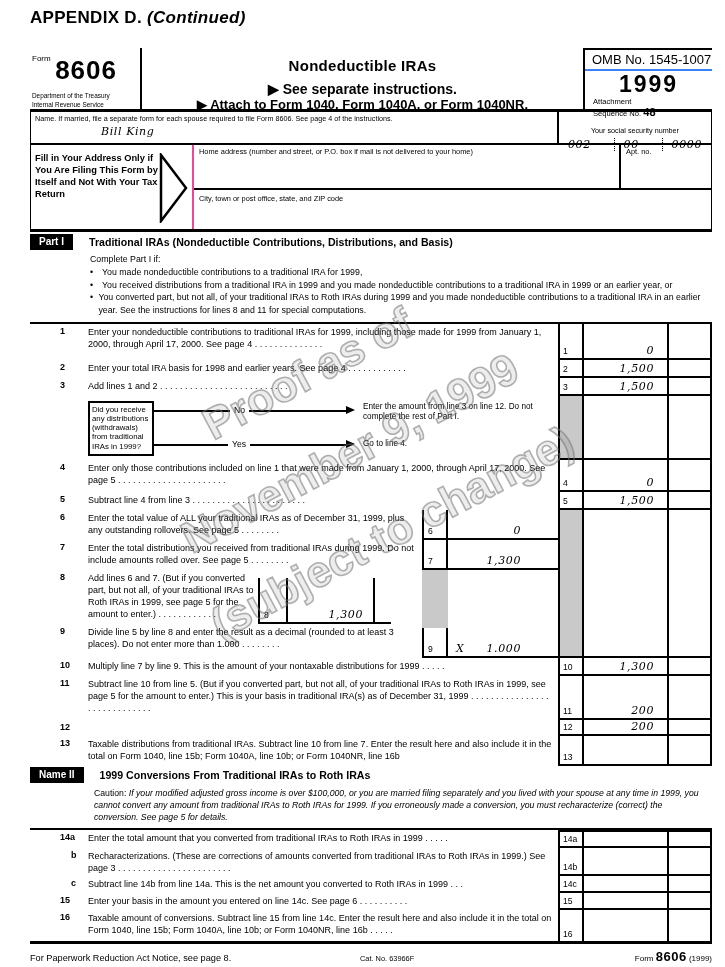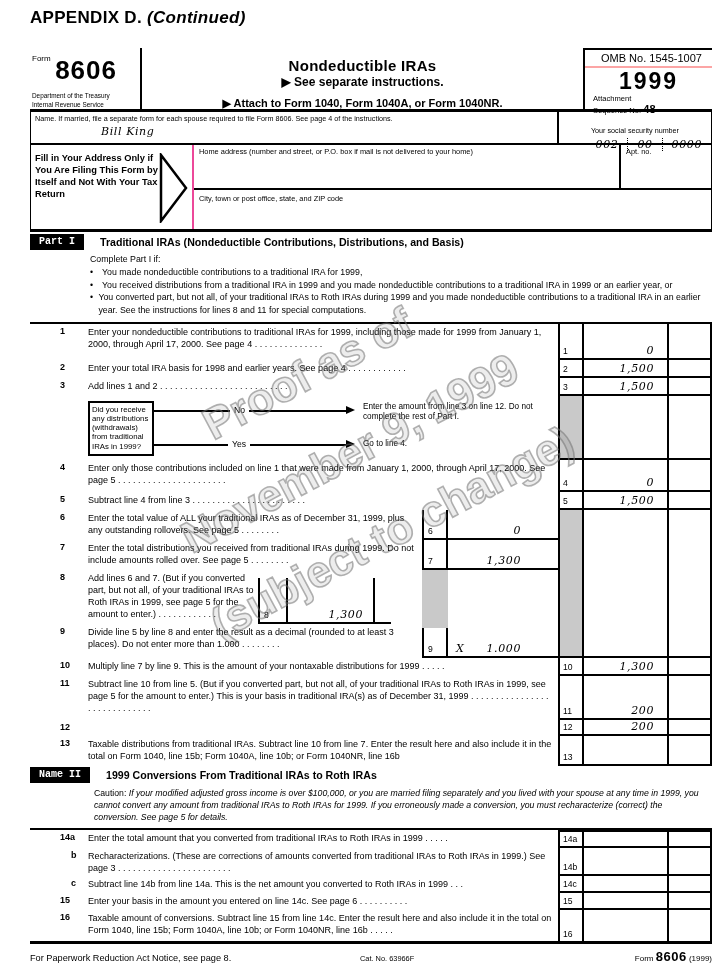--- a/index.html
+++ b/index.html
@@ -14,52 +14,52 @@
   .form { position:absolute; left:30px; top:48px; width:682px; }
 
   
   .hdr { display:flex; height:64px; border-bottom:3px solid #000; }
   .hdr-left { width:110px; padding:6px 2px 0 2px; }
   .flabel { font-size:8px; display:inline-block; vertical-align:18px; }
   .fnum { font-size:26px; font-weight:bold; letter-spacing:1px; display:inline-block; }
   .dept { font-size:6.4px; line-height:1.35; margin-top:6px; }
   .hdr-mid { flex:1; border-left:2px solid #000; text-align:center; padding-top:9px; }
   .title { font-size:15px; font-weight:bold; letter-spacing:.3px; }
-  .seeinstr { font-size:12px; font-weight:bold; margin-top:1px; }
-  .attach { font-size:11px; font-weight:bold; margin-top:8px; }
+  .seeinstr { font-size:14px; font-weight:bold; margin-top:7px; }
+  .attach { font-size:13px; font-weight:bold; margin-top:0; }
   .hdr-right { width:129px; border-left:2px solid #000; border-top:2px solid #000; }
-  .omb { font-size:11px; padding:2px 0 2px 16px; border-bottom:2px solid #fca5a5; }
+  .omb { font-size:13px; padding:2px 0 2px 7px; border-bottom:2px solid #3b82f6; }
   .year { font-size:23px; font-weight:bold; text-align:center; letter-spacing:2px; line-height:1.05; margin-top:1px; }
   .att1 { font-size:7.6px; padding-left:8px; margin-top:1px; }
   .att2 { font-size:7.6px; padding-left:8px; }
   .att2 b { font-size:11px; }
 
   
   .namerow { display:flex; height:33px; border-bottom:2px solid #000; border-left:1px solid #000; border-right:1px solid #000; }
   .name-left { flex:1; position:relative; font-size:7.2px; padding:2px 4px; }
   .hand { font-family:"DejaVu Serif", serif; font-style:italic; font-size:11px; letter-spacing:.6px; }
   .nameval { position:absolute; left:70px; top:13px; }
   .ssn { width:154px; border-left:2px solid #000; font-size:7.2px; text-align:center; padding-top:14px; }
-  .ssnval { display:flex; justify-content:flex-end; margin-top:3px; }
+  .ssnval { display:flex; justify-content:space-between; margin-top:3px; }
   .ssng { padding:0 9px; }
   .ssng + .ssng { border-left:1px dotted #000; }
 
   
   .addr { display:flex; height:87px; border-bottom:3px solid #000; border-left:1px solid #000; border-right:1px solid #000; }
   .addr-left { width:161px; position:relative; font-weight:bold; font-size:9.3px; line-height:1.3; padding:7px 34px 0 4px; }
   .bigarrow { position:absolute; right:3px; top:8px; }
   .addr-right { flex:1; border-left:2px solid #ec4899; display:flex; flex-direction:column; }
   .addr-r1 { height:45px; border-bottom:2px solid #000; display:flex; }
   .home { flex:1; font-size:7.4px; padding:2px 5px; }
   .apt { width:92px; border-left:2px solid #000; font-size:7.4px; padding:2px 5px; }
   .addr-r2 { flex:1; font-size:7.4px; padding:4px 5px; }
 
   
   .partbar { display:flex; align-items:center; height:17px; margin-top:1px; }
-  .plabel { background:#000; color:#fff; font-weight:bold; font-size:10px; padding:2px 9px 3px 9px; margin-right:16px;font-family:Liberation Mono, monospace; }
+  .plabel { background:#000; color:#fff; font-weight:bold; font-size:10px; padding:2px 9px 3px 9px; margin-right:16px; }
   .ptitle { font-weight:bold; font-size:10.6px; }
 
   .intro { font-size:8.8px; line-height:1.45; padding:3px 2px 5px 60px; border-bottom:2px solid #000; }
   .bullet { display:flex; }
   .bullet .dot { width:12px; }
 
   
   .row { display:flex; align-items:stretch; }
   .lt { flex:1; display:flex; position:relative; }
   .mnum { width:58px; padding:2px 0 0 30px; font-weight:bold; font-size:9px; }

